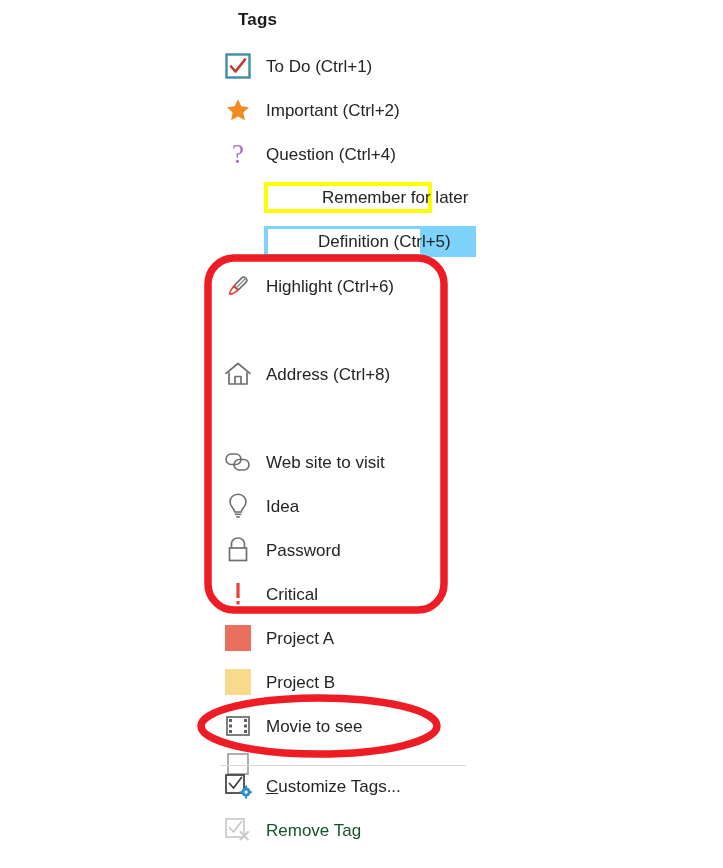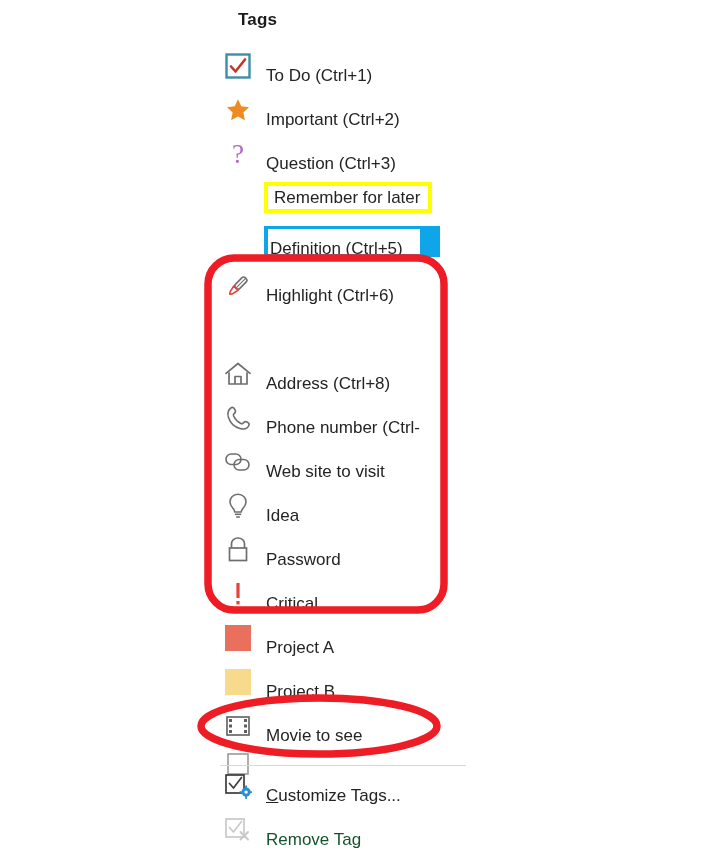--- a/index.html
+++ b/index.html
@@ -13,21 +13,21 @@
 
   
   .header{
     position:absolute;left:222px;top:10px;
     font-size:17px;font-weight:bold;color:#1b1b1b;letter-spacing:.2px;
   }
 
   
   .row{
     position:absolute;left:200px;width:470px;height:36px;
-    display:flex;align-items:flex-end;
+    display:flex;align-items:center;
   }
   .icon{
     width:44px;min-width:44px;height:36px;
     display:flex;align-items:center;justify-content:center;
   }
   .label{
     font-size:17px;color:#242424;white-space:nowrap;
     line-height:1;padding-left:6px;
   }
   .label.disabled{color:#14532d;}
@@ -36,29 +36,29 @@
   
   .swatch{width:26px;height:26px;display:block;}
 
   
   .hl-wrap{position:absolute;display:flex;align-items:center;}
   .hl-yellow{
     left:248px;top:182px;width:168px;height:31px;
     background:#ffffff;border:4px solid #ffff00;box-sizing:border-box;
   }
   .hl-green{
-    left:248px;top:226px;width:176px;height:31px;
-    background:#0ea5e9;box-sizing:border-box;align-items:flex-end;
+    left:248px;top:226px;width:212px;height:31px;
+    background:#7dd3fc;box-sizing:border-box;
   }
   .hl-green .inner{
     position:absolute;left:4px;top:3px;width:152px;height:25px;background:#ffffff;
   }
   .hl-text{
     position:relative;font-size:17px;color:#242424;white-space:nowrap;
-    padding-left:6px;line-height:1;
+    padding-left:6px;line-height:1;margin-left:48px;
   }
 
   
   .sep{
     position:absolute;left:204px;top:765px;width:246px;height:1px;background:#d8d8d8;
   }
 
   
   .annot{position:absolute;left:0;top:0;width:723px;height:868px;pointer-events:none;}
 </style>
@@ -87,21 +87,21 @@
     </span>
     <span class="label">Important (Ctrl+2)</span>
   </div>
 
   <div class="row" style="top:136px">
     <span class="icon">
       <svg width="26" height="30" viewBox="0 0 26 30">
         <text x="13" y="24" font-family="Liberation Serif, serif" font-size="27" fill="#B06CC4" text-anchor="middle">?</text>
       </svg>
     </span>
-    <span class="label">Question (Ctrl+3)</span>
+    <span class="label">Question (Ctrl+4)</span>
   </div>
 
   <div class="hl-wrap hl-yellow">
     <span class="hl-text">Remember for later</span>
   </div>
 
   <div class="hl-wrap hl-green">
     <span class="inner"></span>
     <span class="hl-text">Definition (Ctrl+5)</span>
   </div>
@@ -124,28 +124,20 @@
     <span class="icon">
       <svg width="28" height="26" viewBox="0 0 28 26">
         <path d="M2 12.4 L14 2.5 L26 12.4" fill="none" stroke="#6E6E6E" stroke-width="1.7" stroke-linecap="round" stroke-linejoin="round"></path>
         <path d="M5 11.3 L5 23 L23 23 L23 11.3" fill="none" stroke="#6E6E6E" stroke-width="1.7" stroke-linejoin="round"></path>
         <path d="M11 23 L11 15.5 L17 15.5 L17 23" fill="none" stroke="#6E6E6E" stroke-width="1.7" stroke-linejoin="round"></path>
       </svg>
     </span>
     <span class="label">Address (Ctrl+8)</span>
   </div>
 
-  <div class="row" style="top:400px">
-    <span class="icon">
-      <svg width="28" height="28" viewBox="0 0 28 28">
-        <path d="M7.5 3.5 C4.5 5.5 3 9 4.5 13.5 C6.2 18.8 10.5 23 16 24.5 C20.5 25.7 23.8 24 25 21.2 C25.6 19.8 24.6 18.8 23 18 C21.5 17.3 20 17.8 19.2 19 C18.6 19.9 17.8 20 16.8 19.5 C14 18.1 11 15 9.6 12 C9.1 11 9.3 10.2 10.2 9.5 C11.4 8.6 11.8 7.2 11.1 5.8 C10.3 4.2 9 3 7.5 3.5 Z" fill="none" stroke="#6E6E6E" stroke-width="1.6" stroke-linejoin="round"></path>
-      </svg>
-    </span>
-    <span class="label">Phone number (Ctrl-</span>
-  </div>
 
   <div class="row" style="top:444px">
     <span class="icon">
       <svg width="30" height="24" viewBox="0 0 30 24">
         <rect x="3" y="4" width="15" height="10.5" rx="5.2" fill="none" stroke="#6E6E6E" stroke-width="1.6"></rect>
         <rect x="11" y="9.5" width="15" height="10.5" rx="5.2" fill="none" stroke="#6E6E6E" stroke-width="1.6"></rect>
       </svg>
     </span>
     <span class="label">Web site to visit</span>
   </div>

